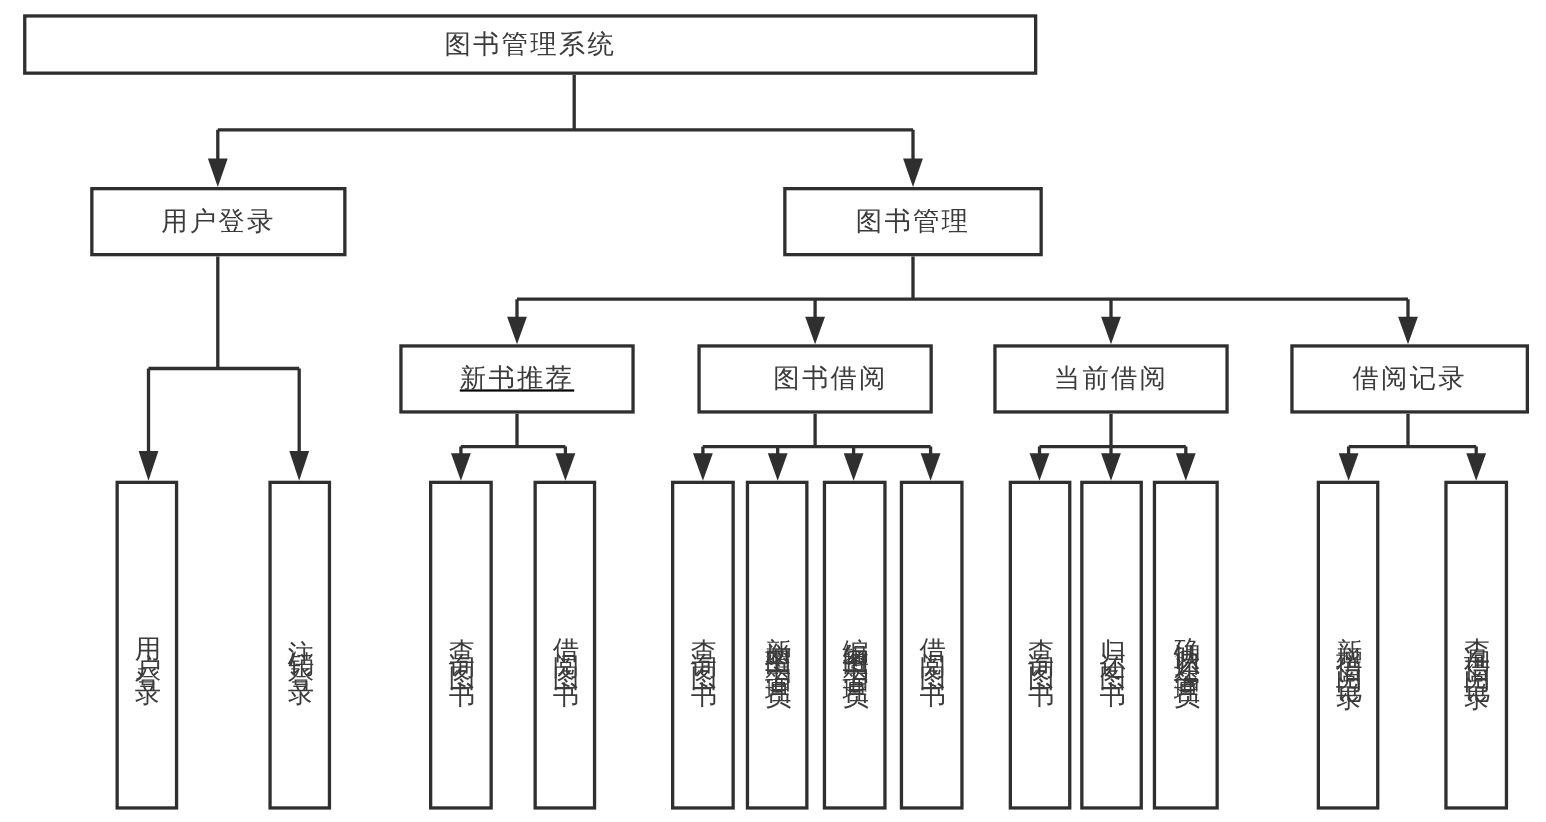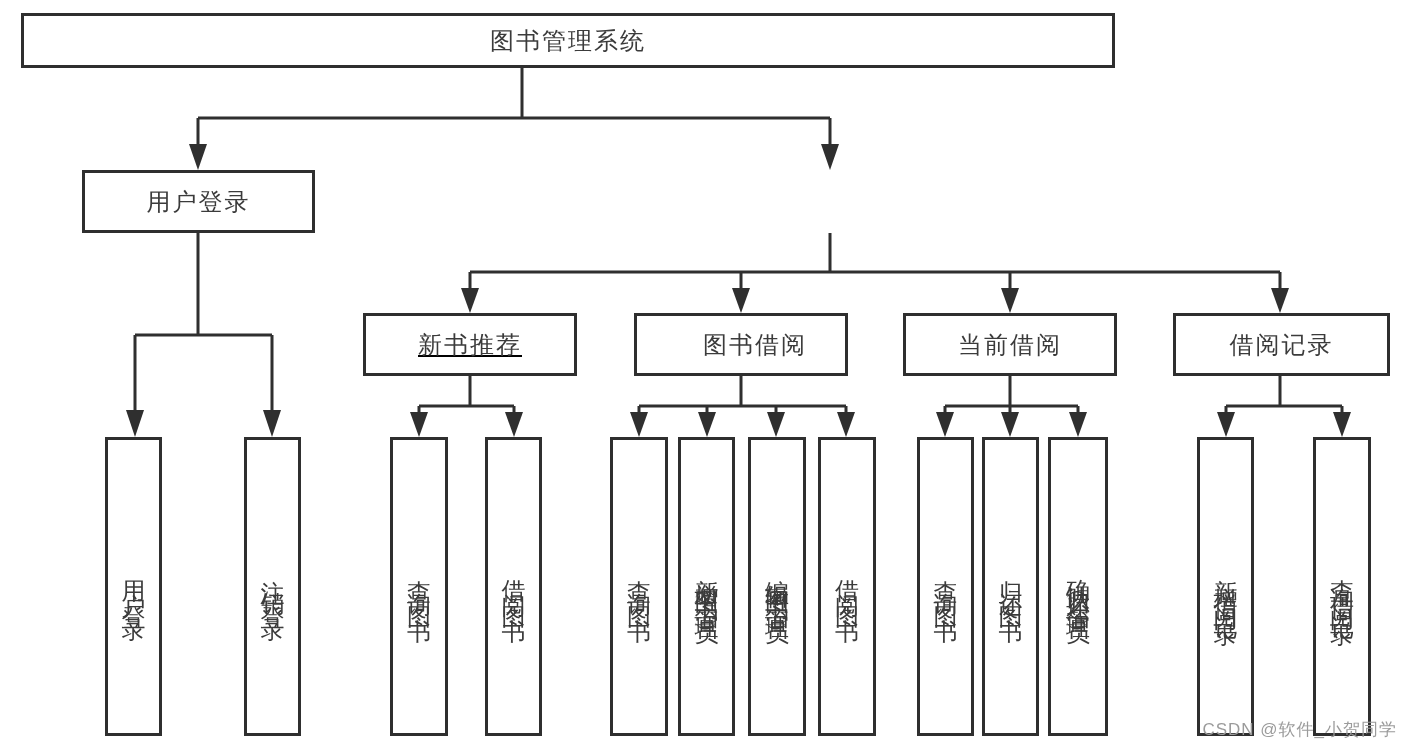--- a/index.html
+++ b/index.html
@@ -87,26 +87,29 @@
       <polygon class="arrow" points="1069,412 1087,412 1078,437"></polygon>
     </g>
 
     <g>
       <path class="edge" d="M1280,376 V406 M1226,406 H1342 M1226,406 V414 M1342,406 V414"></path>
       <polygon class="arrow" points="1217,412 1235,412 1226,437"></polygon>
       <polygon class="arrow" points="1333,412 1351,412 1342,437"></polygon>
     </g>
   </svg>
 
-  <div class="node" style="left:21px;top:13px;width:1094px;height:55px;">
+  <div class="node" style="left:21px;top:13px;width:922px;height:55px;">
     <span class="h-label">图书管理系统</span>
   </div>
 
   <div class="node" style="left:82px;top:170px;width:233px;height:63px;">
     <span class="h-label">用户登录</span>
+  </div>
+  <div class="node" style="left:712px;top:170px;width:236px;height:63px;">
+    <span class="h-label">图书管理</span>
   </div>
 
   <div class="node" style="left:363px;top:313px;width:214px;height:63px;text-decoration:underline;">
     <span class="h-label">新书推荐</span>
   </div>
   <div class="node" style="left:634px;top:313px;width:214px;height:63px;padding-left:28px;">
     <span class="h-label">图书借阅</span>
   </div>
   <div class="node" style="left:903px;top:313px;width:214px;height:63px;text-align:right;">
     <span class="h-label">当前借阅</span>
@@ -152,15 +155,14 @@
     <span class="v-label" style="letter-spacing: 6px;">确认归还（管理员）</span>
   </div>
 
   <div class="node" style="left:1197px;top:437px;width:57px;height:299px;">
     <span class="v-label" style="letter-spacing: 9px;">新增借阅记录</span>
   </div>
   <div class="node" style="left:1313px;top:437px;width:58px;height:299px;">
     <span class="v-label" style="letter-spacing: 9px;">查询借阅记录</span>
   </div>
 
-  <div class="watermark">CSDN @软件_小贺同学</div>
 
 </div>
 
 </body></html>

